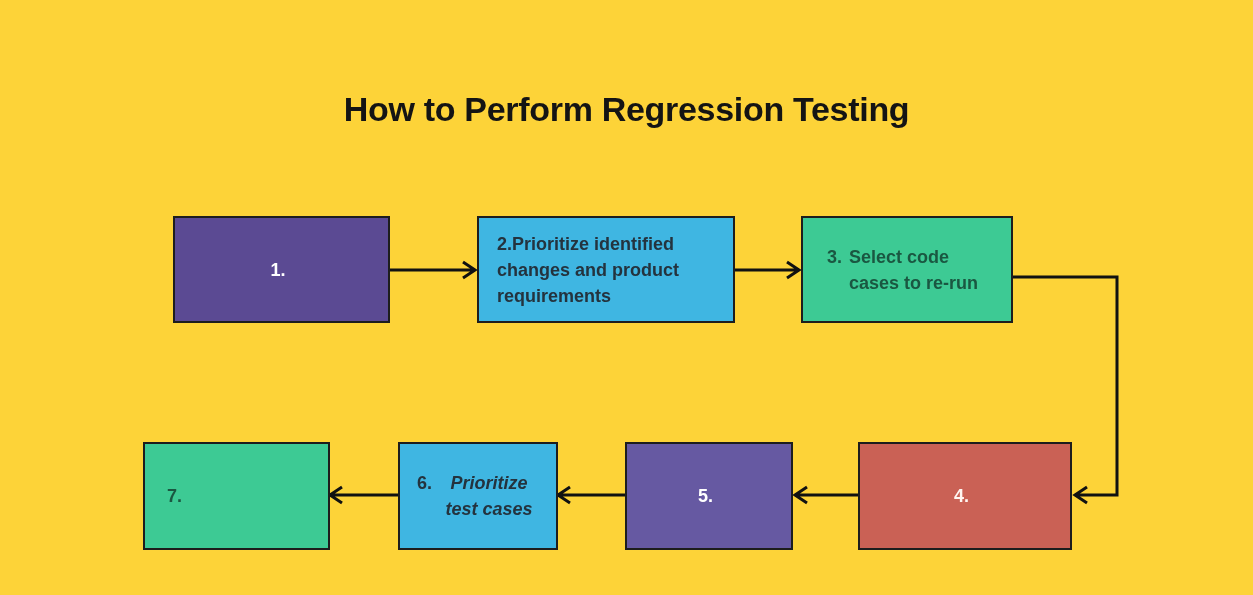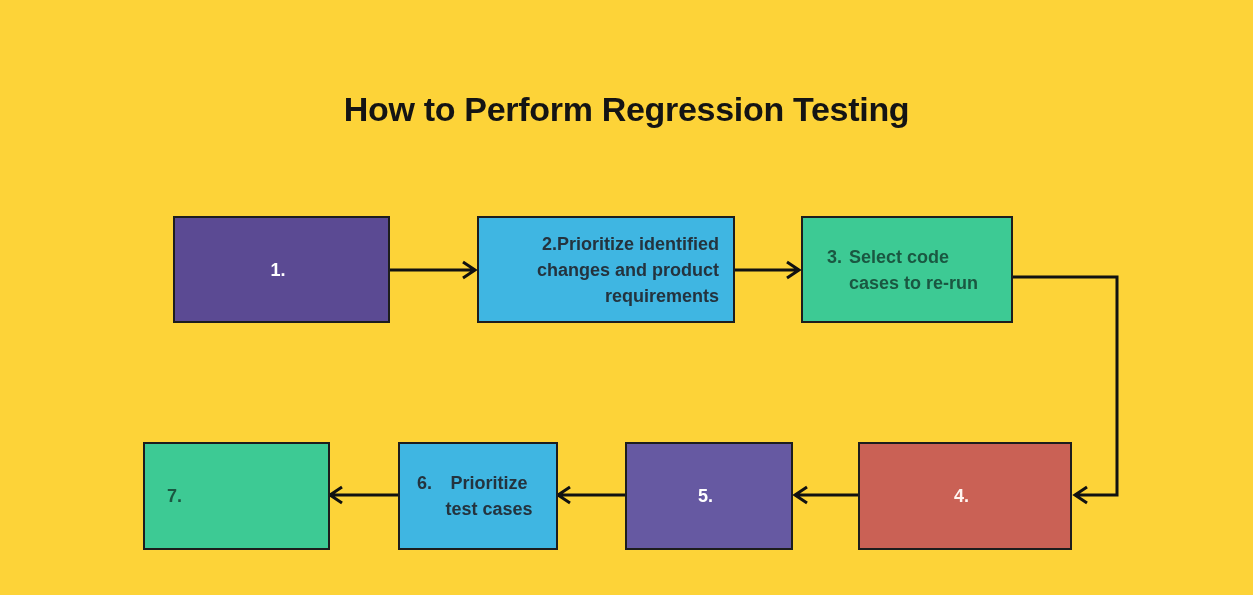--- a/index.html
+++ b/index.html
@@ -45,25 +45,25 @@
   .b5 { left: 625px; top: 414px; width: 168px; height: 108px; }
   .b6 { left: 398px; top: 414px; width: 160px; height: 108px; }
   .b7 { left: 143px; top: 414px; width: 187px; height: 108px;
         justify-content: flex-start; padding-left: 22px; }
 
   
   .b1 .body { width: 150px; text-align: center; }
   .b3 .body { width: 152px; text-align: left; }
   .b4 .body { width: 132px; text-align: center; }
   .b5 .body { width: 112px; text-align: center; }
-  .b6 .body { width: 100px; text-align: center; }
+  .b6 .body { width: 100px; text-align: center; font-style: italic; }
   .b7 .body { width: 128px; text-align: left; }
 
   
-  .b2 .step-inline { display: block; text-align: right; }
+  .b2 .step-inline { display: block; text-align: left; }
 </style>
 </head>
 <body>
 
 <div id="canvas">
 
   <h1 class="title">How to Perform Regression Testing</h1>
 
   <svg class="connectors" width="1253" height="595" viewBox="0 0 1253 595">
     <g stroke="#111111" stroke-width="3" fill="none">

